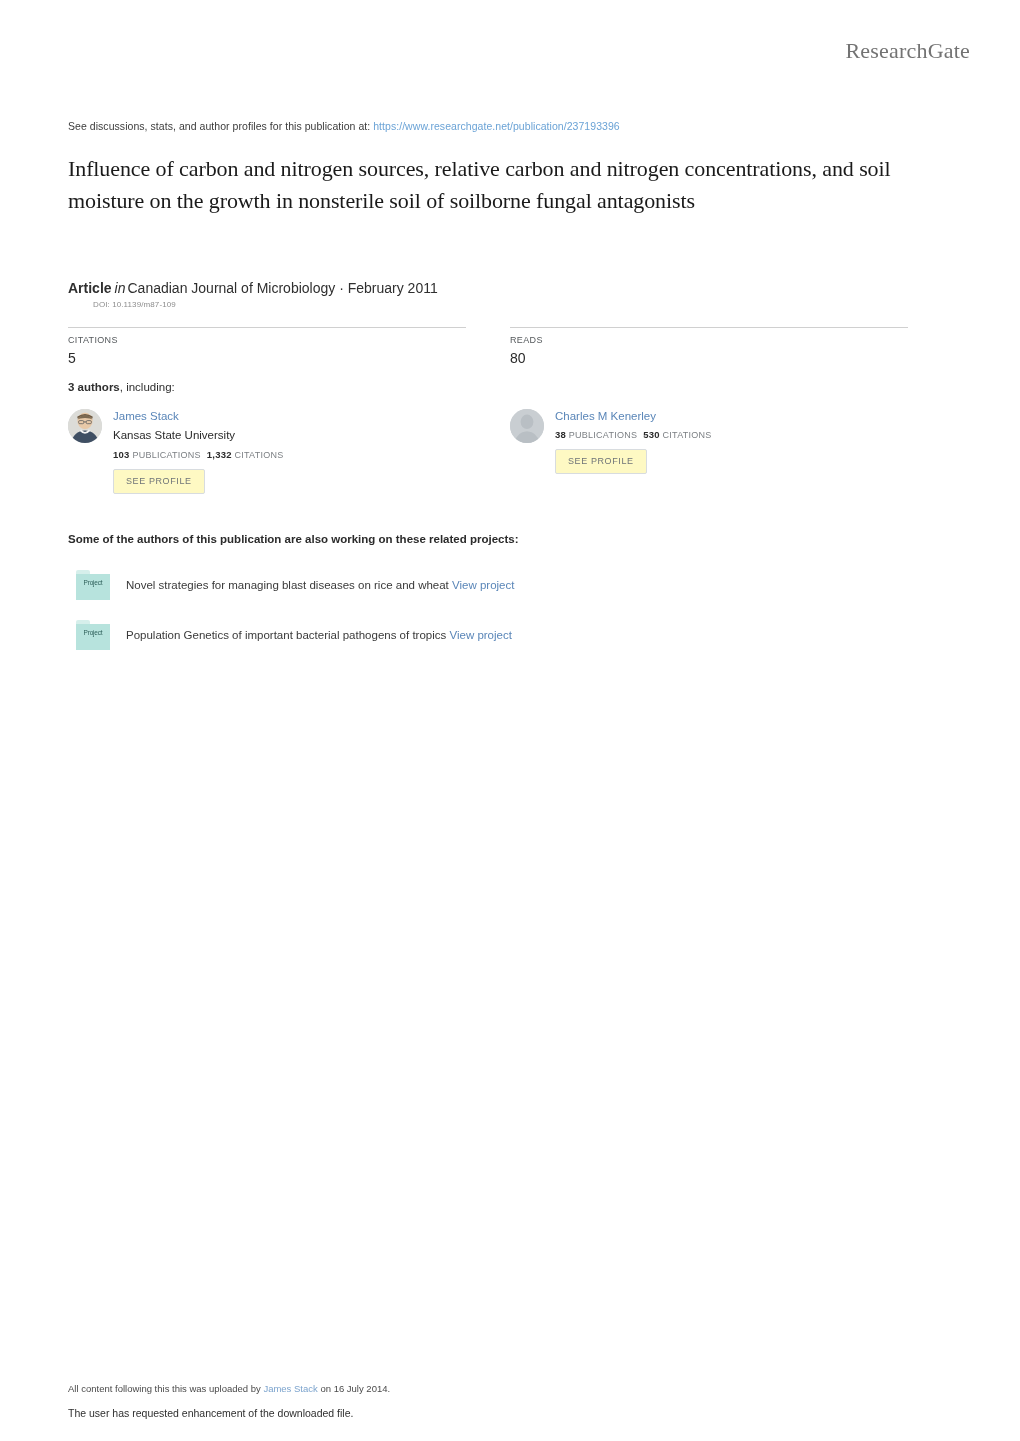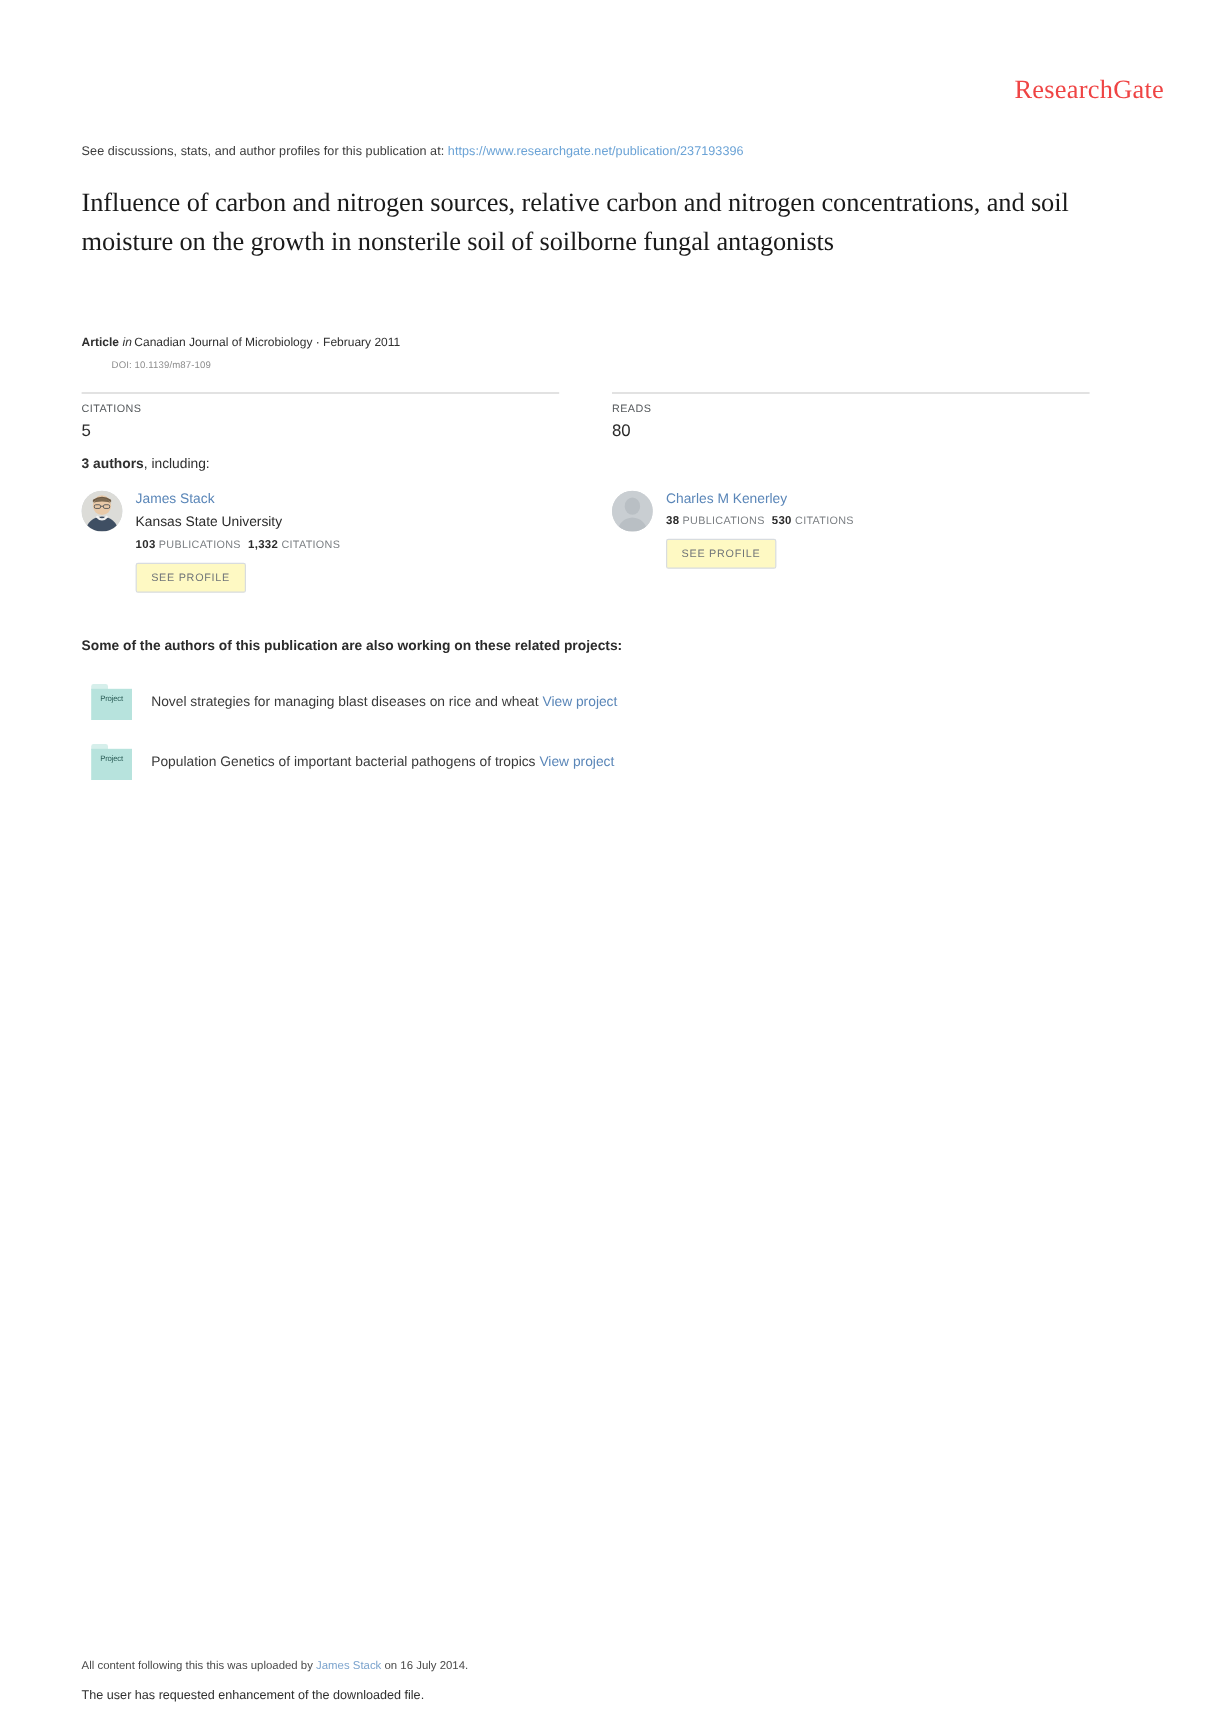--- a/index.html
+++ b/index.html
@@ -19,26 +19,26 @@
   .page {
     position: relative;
     width: 1020px;
     height: 1441px;
     box-sizing: border-box;
   }
 
   
   .brand {
     position: absolute;
-    top: 64px;
+    top: 40px;
     right: 50px;
     font-family: "Liberation Serif", serif;
     font-size: 22px;
     letter-spacing: 0.2px;
-    color: #ef4444;
+    color: #737373;
     line-height: 1;
     white-space: nowrap;
   }
 
   
   .content {
     position: absolute;
     left: 68px;
     top: 0;
     width: 884px;
@@ -68,21 +68,21 @@
     line-height: 32px;
     color: #1a1a1a;
     font-weight: 400;
     letter-spacing: -0.1px;
   }
 
   .pubinfo {
     position: absolute;
     top: 280px;
     left: 0;
-    font-size: 10px;
+    font-size: 14px;
     color: #2f2f2f;
     white-space: nowrap;
   }
   .pubinfo .kind {
     font-weight: 700;
   }
   .pubinfo .inword {
     font-style: italic;
     padding: 0 2px 0 3px;
   }

